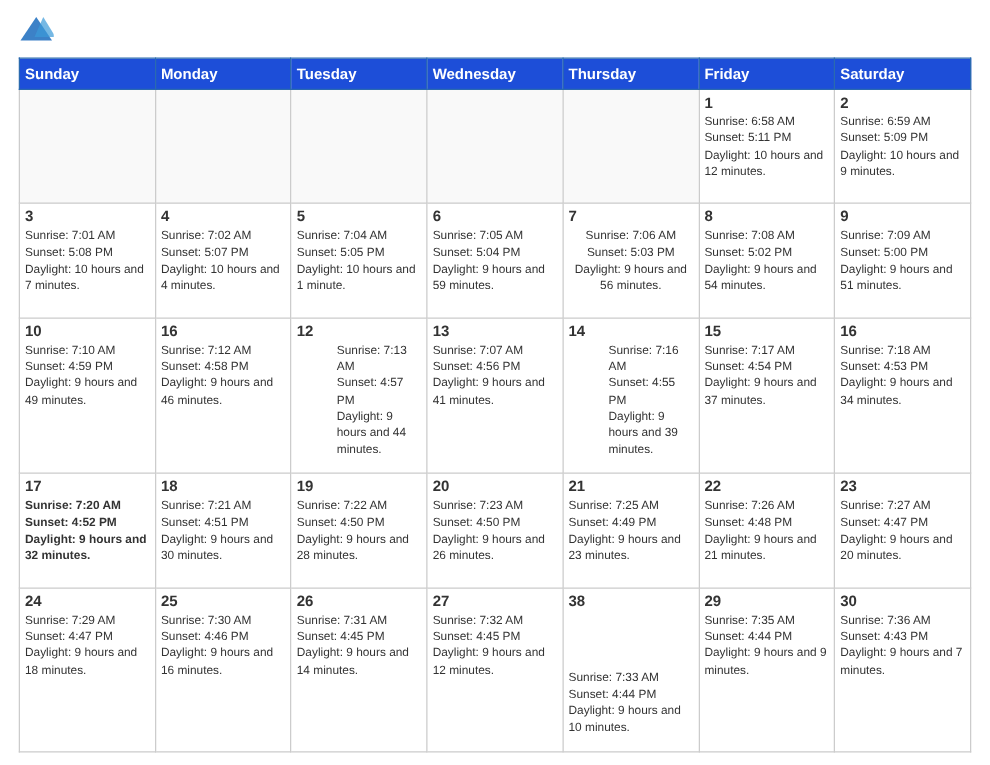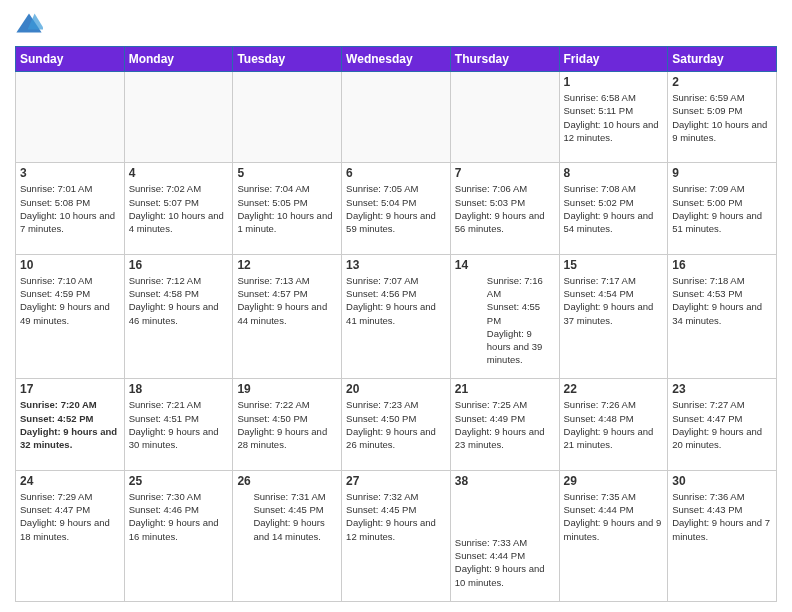--- a/index.html
+++ b/index.html
@@ -53,21 +53,21 @@
       font-size: 14px;
       color: #555;
     }
     .calendar {
       flex: 1;
       border-collapse: collapse;
       width: 100%;
       table-layout: fixed;
     }
     .calendar th {
-      background-color: #6d28d9;
+      background-color: #1d4ed8;
       color: #fff;
       font-size: 12px;
       font-weight: bold;
       padding: 5px 4px;
       text-align: left;
       border: 1px solid #2a6aaf;
     }
     .calendar td {
       border: 1px solid #ccc;
       vertical-align: top;
@@ -168,21 +168,21 @@
 Daylight: 10 hours and 1 minute.</div>
           </td>
           <td class="has-data">
             <div class="day-number">6</div>
             <div class="day-info" style="white-space: pre-line;">Sunrise: 7:05 AM
 Sunset: 5:04 PM
 Daylight: 9 hours and 59 minutes.</div>
           </td>
           <td class="has-data">
             <div class="day-number">7</div>
-            <div class="day-info" style="white-space: pre-line;">Sunrise: 7:06 AM
+            <div class="day-info" style="white-space: pre-line; text-align: center;">Sunrise: 7:06 AM
 Sunset: 5:03 PM
 Daylight: 9 hours and 56 minutes.</div>
           </td>
           <td class="has-data">
             <div class="day-number">8</div>
             <div class="day-info" style="white-space: pre-line;">Sunrise: 7:08 AM
 Sunset: 5:02 PM
 Daylight: 9 hours and 54 minutes.</div>
           </td>
           <td class="has-data">
@@ -200,21 +200,21 @@
 Daylight: 9 hours and 49 minutes.</div>
           </td>
           <td class="has-data">
             <div class="day-number">16</div>
             <div class="day-info" style="white-space: pre-line;">Sunrise: 7:12 AM
 Sunset: 4:58 PM
 Daylight: 9 hours and 46 minutes.</div>
           </td>
           <td class="has-data">
             <div class="day-number">12</div>
-            <div class="day-info" style="white-space: pre-line;">Sunrise: 7:13 AM
+            <div class="day-info" style="white-space: pre-line; margin-left: 32px;">Sunrise: 7:13 AM
 Sunset: 4:57 PM
 Daylight: 9 hours and 44 minutes.</div>
           </td>
           <td class="has-data">
             <div class="day-number">13</div>
             <div class="day-info" style="white-space: pre-line;">Sunrise: 7:07 AM
 Sunset: 4:56 PM
 Daylight: 9 hours and 41 minutes.</div>
           </td>
           <td class="has-data">
@@ -288,21 +288,21 @@
 Daylight: 9 hours and 18 minutes.</div>
           </td>
           <td class="has-data">
             <div class="day-number">25</div>
             <div class="day-info" style="white-space: pre-line;">Sunrise: 7:30 AM
 Sunset: 4:46 PM
 Daylight: 9 hours and 16 minutes.</div>
           </td>
           <td class="has-data">
             <div class="day-number">26</div>
-            <div class="day-info" style="white-space: pre-line; margin-left: 16px;">Sunrise: 7:31 AM
+            <div class="day-info" style="white-space: pre-line;">Sunrise: 7:31 AM
 Sunset: 4:45 PM
 Daylight: 9 hours and 14 minutes.</div>
           </td>
           <td class="has-data">
             <div class="day-number">27</div>
             <div class="day-info" style="white-space: pre-line;">Sunrise: 7:32 AM
 Sunset: 4:45 PM
 Daylight: 9 hours and 12 minutes.</div>
           </td>
           <td class="has-data">

